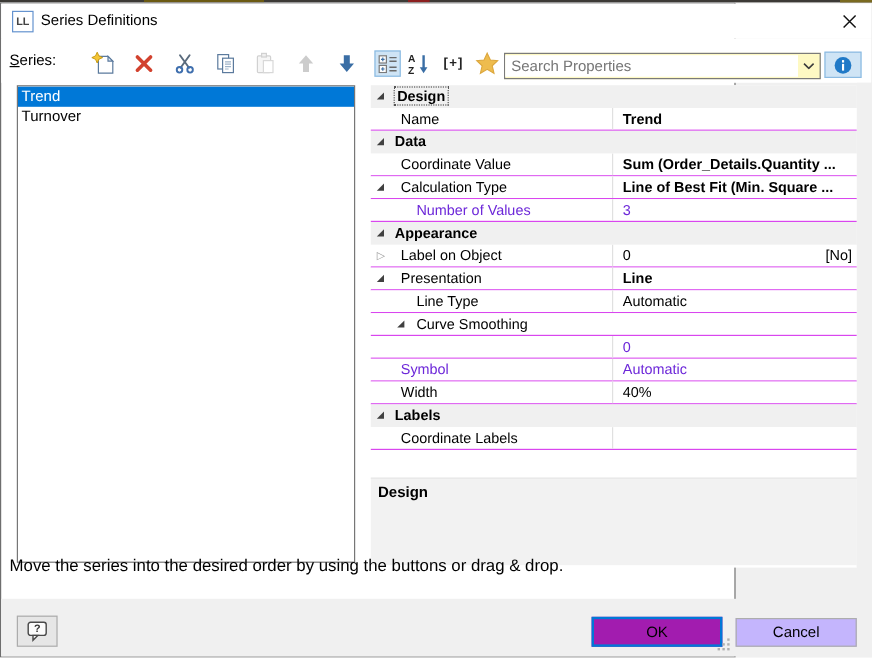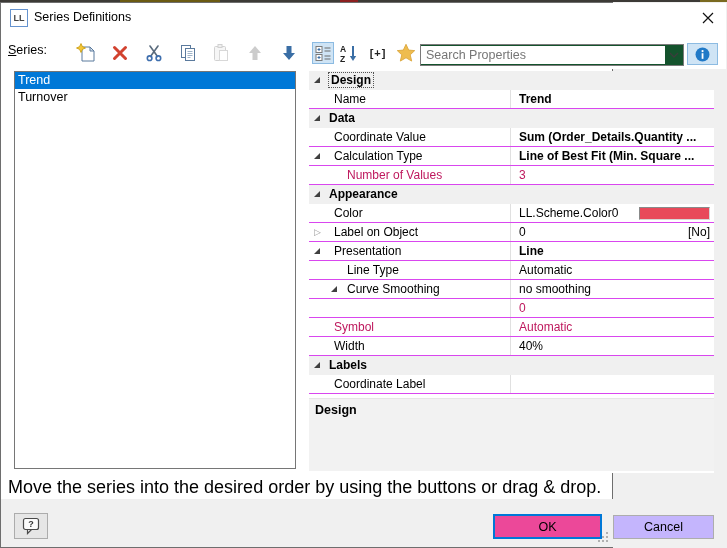--- a/index.html
+++ b/index.html
@@ -20,21 +20,21 @@
 
   
   #toolbar-row { position:absolute; left:0; top:29px; width:725px; height:37px; background:#fff; }
   .series-label { position:absolute; left:7px; top:11px; font-size:12.5px; }
   .series-label::first-letter { text-decoration:underline; }
   .tb-btn { position:absolute; top:9px; width:24px; height:24px; display:flex; align-items:center; justify-content:center; }
   .tb-btn.disabled { opacity:.45; }
   .pt-btn { position:absolute; display:flex; align-items:center; justify-content:center; }
   .pt-btn.selected { background:#cfe4f5; border:1px solid #8cbbe2; }
   .brackets { font-size:11px; font-weight:bold; color:#222; letter-spacing:1px; }
-  .search-combo { position:absolute; left:419px; top:12px; width:264px; height:22px; border:1px solid #7a7a7a; background:#14532d; display:flex; align-items:center;justify-content:flex-end; }
+  .search-combo { position:absolute; left:419px; top:12px; width:264px; height:22px; border:1px solid #7a7a7a; background:#fef9c3; display:flex; align-items:center;justify-content:flex-end; }
   .search-combo input { flex:1; border:none; outline:none; height:18px; padding-left:5px; font-family:"Liberation Sans",sans-serif; font-size:12.5px; }
   .search-combo input::placeholder { color:#767676; opacity:1; }
   .combo-chevron { width:18px; height:20px; display:flex; align-items:center; justify-content:center; }
 
   
   #series-listbox { position:absolute; left:13px; top:68px; width:282px; height:398px; background:#fff; border:1px solid #767676; overflow:hidden; }
   .list-item { height:17px; line-height:17px; padding-left:3px; font-size:12.5px; white-space:nowrap; }
   .list-item.selected { background:#0078d7; color:#fff; }
 
   
@@ -43,36 +43,36 @@
   .grid-row { position:relative; display:flex; height:19px; line-height:19px; white-space:nowrap; }
   .grid-row.category { background:#f0f0f0; font-weight:bold; }
   .grid-row.property { background:#fff; border-bottom:1px solid #d946ef; }
   .cell-label { width:201px; overflow:hidden; }
   .cell-label.cat { padding-left:20px; }
   .cell-label.ind1 { padding-left:25px; }
   .cell-label.ind2 { padding-left:38px; }
   .cell-label.ind3 { padding-left:46px;margin-top:38px; }
   .cell-value { flex:1; border-left:1px solid #e0e0e0; padding:0 4px 0 8px; display:flex; align-items:center; overflow:hidden; }
   .cell-value.bold { font-weight:bold; }
-  .grid-row.dim .cell-label, .grid-row.dim .cell-value { color:#be185d; }
+  .grid-row.dim .cell-label, .grid-row.dim .cell-value { color:#6d28d9; }
   .expander { position:absolute; top:6px; left:5px; }
   .expander.expanded { width:0; height:0; border-left:6px solid transparent; border-bottom:6px solid #404040; }
   .expander.collapsed { top:2px; font-size:9px; color:#9a9a9a; line-height:14px; border:none; }
   .expander.ind2 { left:22px; }
   .focusring { outline:1px dotted #555; padding:0 2px; }
   .swatch { margin-left:auto; width:71px; height:13px; border:1px solid #d6d6d6; border-top-color:#8a8a8a; border-left-color:#8a8a8a; }
   .vright { margin-left:auto; }
   #desc-panel { position:absolute; left:0; top:327px; width:405px; height:73px; background:#f2f2f2; border-top:1px solid #e6e6e6; padding:4px 6px; font-weight:bold; font-size:12.5px; }
   #right-gutter { position:absolute; left:713px; top:66px; width:13px; height:404px; background:#f0f0f0; }
 
   
-  #hint { position:absolute; left:7px; top:474px; font-size:18px; }
+  #hint { position:absolute; left:7px; top:460px; font-size:14px; }
   #footer-strip { position:absolute; left:0; top:496px; width:725px; height:48px; background:#f0f0f0; }
   .help-btn { position:absolute; left:13px; top:510px; width:34px; height:26px; background:#e6e6e6; border:1px solid #acacac; display:flex; align-items:center; justify-content:center; }
-  .ok-btn { position:absolute; left:492px; top:511px; width:109px; height:25px; background:#ec4899; border:2px solid #0078d7; font-family:"Liberation Sans",sans-serif; font-size:12.5px; }
+  .ok-btn { position:absolute; left:492px; top:511px; width:109px; height:25px; background:#a21caf; border:2px solid #0078d7; font-family:"Liberation Sans",sans-serif; font-size:12.5px; }
   .cancel-btn { position:absolute; left:612px; top:512px; width:101px; height:24px; background:#c4b5fd; border:1px solid #adadad; font-family:"Liberation Sans",sans-serif; font-size:12.5px; }
   .resize-grip { position:absolute; right:3px; top:528px; }
 </style>
 </head>
 <body>
 
 <div id="screen">
   <div id="top-strip">
     <span class="m1"></span>
     <span class="m2"></span>
@@ -220,27 +220,20 @@
             <span class="cell-label ind2"><span>Number of Values</span></span>
             <span class="cell-value">
               <span>3</span>
             </span>
           </div>
           <div class="grid-row category">
             <span class="expander expanded"></span>
             <span class="cell-label cat"><span>Appearance</span></span>
           </div>
           <div class="grid-row property">
-            <span class="cell-label ind1"><span>Color</span></span>
-            <span class="cell-value">
-              <span>LL.Scheme.Color0</span>
-              <span class="swatch" style="background: rgb(232, 73, 90);"></span>
-            </span>
-          </div>
-          <div class="grid-row property">
             <span class="expander collapsed">▷</span>
             <span class="cell-label ind1"><span>Label on Object</span></span>
             <span class="cell-value">
               <span>0</span>
               <span class="vright">[No]</span>
             </span>
           </div>
           <div class="grid-row property">
             <span class="expander expanded"></span>
             <span class="cell-label ind1"><span>Presentation</span></span>
@@ -250,23 +243,20 @@
           </div>
           <div class="grid-row property">
             <span class="cell-label ind2"><span>Line Type</span></span>
             <span class="cell-value">
               <span>Automatic</span>
             </span>
           </div>
           <div class="grid-row property">
             <span class="expander expanded ind2"></span>
             <span class="cell-label ind2"><span>Curve Smoothing</span></span>
-            <span class="cell-value">
-              <span>no smoothing</span>
-            </span>
           </div>
           <div class="grid-row property dim">
             <span class="cell-label ind3"><span>Grid Points</span></span>
             <span class="cell-value">
               <span>0</span>
             </span>
           </div>
           <div class="grid-row property dim">
             <span class="cell-label ind1"><span>Symbol</span></span>
             <span class="cell-value">
@@ -277,21 +267,21 @@
             <span class="cell-label ind1"><span>Width</span></span>
             <span class="cell-value">
               <span>40%</span>
             </span>
           </div>
           <div class="grid-row category">
             <span class="expander expanded"></span>
             <span class="cell-label cat"><span>Labels</span></span>
           </div>
           <div class="grid-row property">
-            <span class="cell-label ind1"><span>Coordinate Label</span></span>
+            <span class="cell-label ind1"><span>Coordinate Labels</span></span>
             <span class="cell-value">
               <span></span>
             </span>
           </div>
         </div>
       <div id="desc-panel">
         <span>Design</span>
       </div>
     </div>
     <div id="right-gutter"></div>

